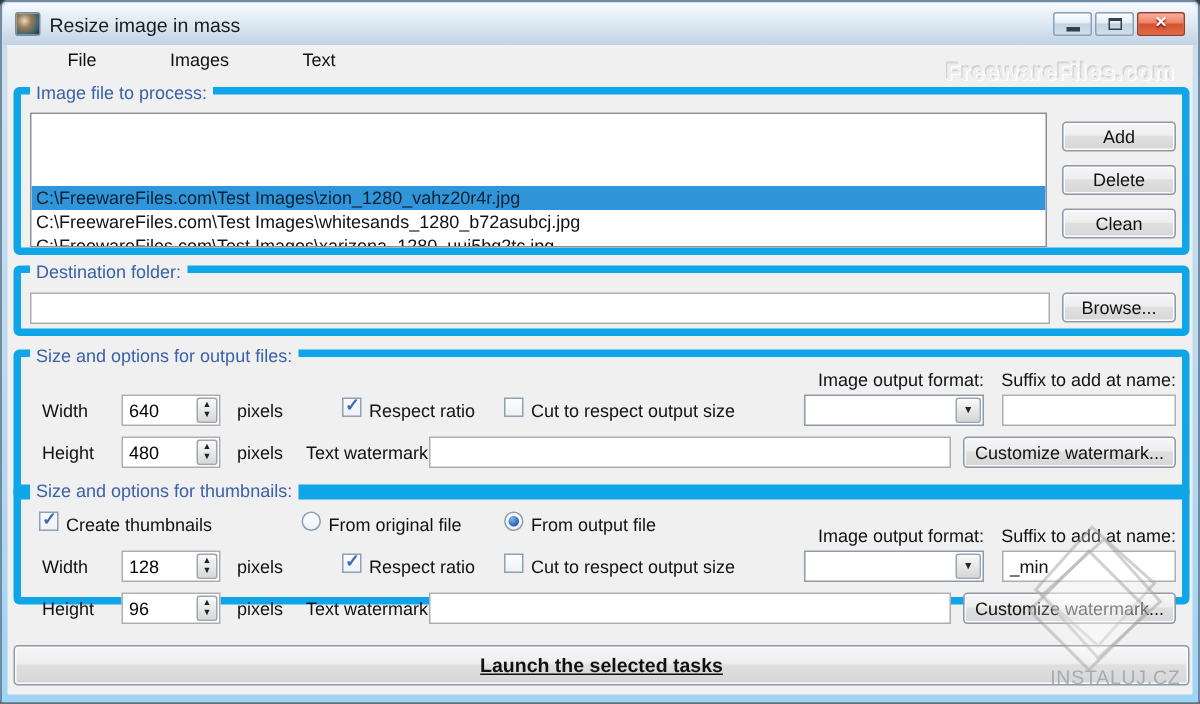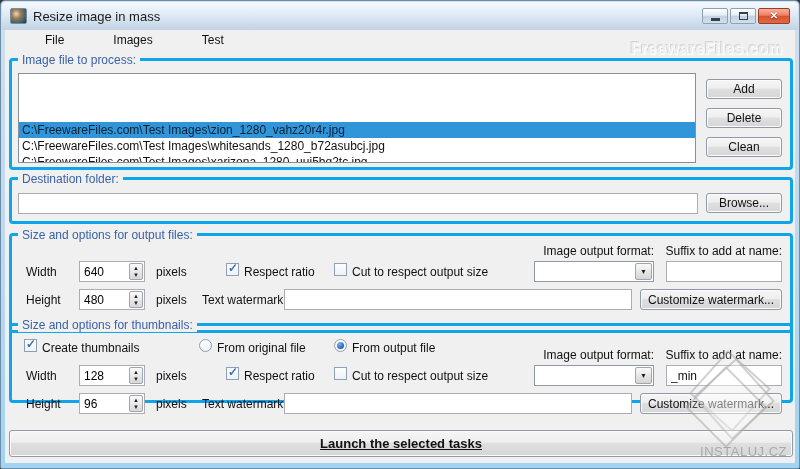--- a/index.html
+++ b/index.html
@@ -33,21 +33,21 @@
   
   .client { position:absolute; left:4px; right:4px; top:29px; bottom:5px; background:#f0f0f0; }
   .menubar { position:absolute; top:0; left:0; right:0; height:20px; background:#f0f0f0; display:flex; }
   .menu-item { font-size:12px; color:#111; padding:3px 9px 0 9px; height:20px;margin-left:31px; }
   .wm-top {
     position:absolute; top:10px; right:12px; font-size:16px; font-weight:bold;
     color:#eeeeee; letter-spacing:0.5px;
     text-shadow:1px 1px 0 #ffffff, -1px -1px 0 #d4d4d4; pointer-events:none;
   }
   
-  .group { position:absolute; left:4px; width:784px; border:3px solid #0ea5e9; border-radius:4px; }
+  .group { position:absolute; left:4px; width:784px; border:5px solid #0ea5e9; border-radius:4px; }
   .group-label {
     position:absolute; top:-8px; left:6px; background:#f0f0f0; padding:0 4px;
     font-size:12px; color:#3a62a9;
   }
   
   .txt { position:absolute; background:#fff; border:1px solid #abadb3; font-size:12px;
     padding:1px 4px; font-family:"Liberation Sans", sans-serif; color:#111; }
   .btn {
     position:absolute; font-size:12px; color:#111; text-align:center;
     border:1px solid #8e9aa5; border-radius:3px;
@@ -113,21 +113,21 @@
           <div class="glyph-close">✕</div>
         </div>
     </div>
   </div>
 
   <div class="client">
 
     <div class="menubar">
       <div class="menu-item">File</div>
       <div class="menu-item">Images</div>
-      <div class="menu-item">Test</div>
+      <div class="menu-item">Text</div>
     </div>
 
     <div class="wm-top">FreewareFiles.com</div>
 
     <div class="group" style="top:28px;height:112px;">
       <div class="group-label">Image file to process:</div>
       <div class="listbox">
         <div class="list-item selected">C:\FreewareFiles.com\Test Images\zion_1280_vahz20r4r.jpg</div>
         <div class="list-item">C:\FreewareFiles.com\Test Images\whitesands_1280_b72asubcj.jpg</div>
         <div class="list-item">C:\FreewareFiles.com\Test Images\xarizona_1280_uui5bq2tc.jpg</div>

